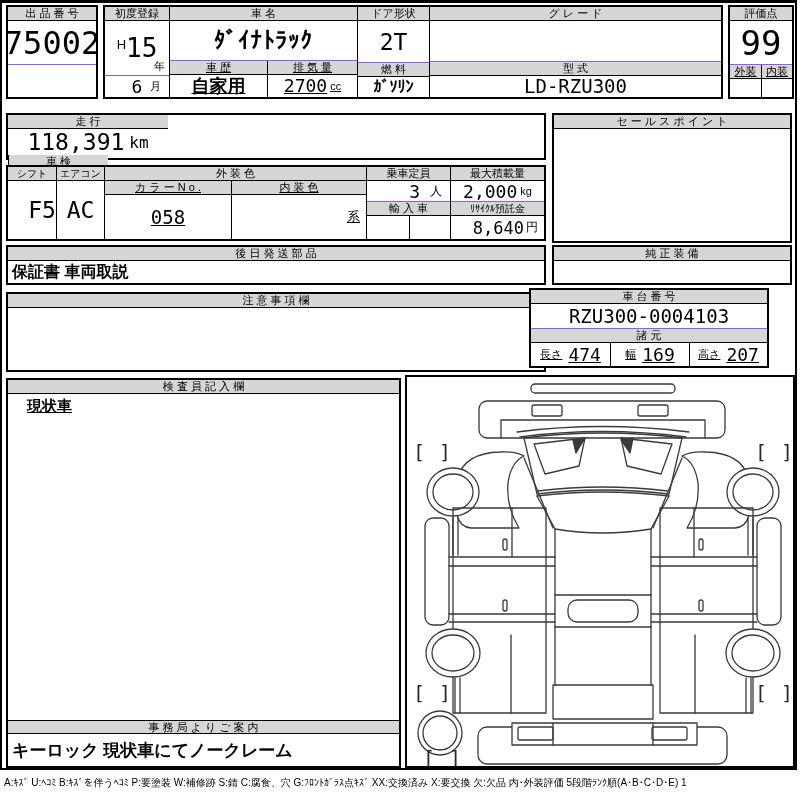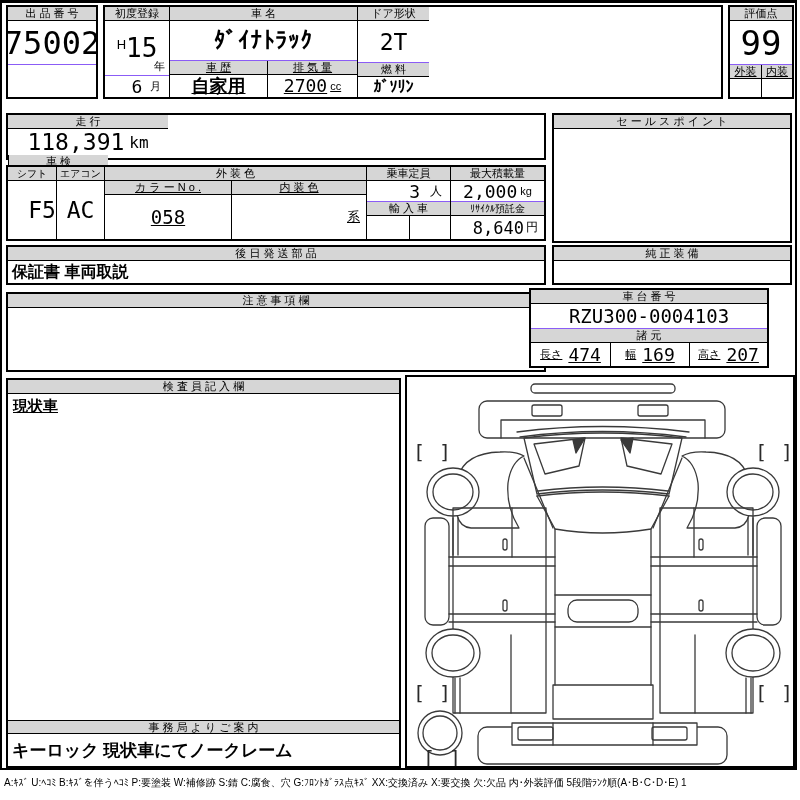--- a/index.html
+++ b/index.html
@@ -72,20 +72,26 @@
       </div>
     </div>
 
     <div class="col bl" style="width:72px;">
       <div class="hdr">ドア形状</div>
       <div class="cell num bb" style="height:42px; font-size:23px;">2T</div>
       <div class="hdr">燃 料</div>
       <div class="cell grow" style="font-size:16px; font-weight:600;">ｶﾞｿﾘﾝ</div>
     </div>
 
+    <div class="col bl grow">
+      <div class="hdr">グ レ ー ド</div>
+      <div class="cell bb" style="height:42px; font-size:18px;"></div>
+      <div class="hdr">型 式</div>
+      <div class="cell num grow" style="font-size:19px;">LD-RZU300</div>
+    </div>
   </div>
 
   <div class="box" style="left:728px; top:5px; width:66px; height:94px;">
     <div class="hdr">評価点</div>
     <div class="cell num bb" style="height:44px; font-size:34px;">99</div>
     <div class="row" style="height:14px;">
       <div class="hdr" style="width:50%; border-bottom:1px solid #000;">外装</div>
       <div class="hdr bl" style="flex:1; border-bottom:1px solid #000;">内装</div>
     </div>
     <div class="row grow">
@@ -206,21 +212,21 @@
       </div>
       <div class="cell bl grow" style="gap:6px;">
         <span style="font-size:11px;">高さ</span>
         <span class="num" style="font-size:18px;">207</span>
       </div>
     </div>
   </div>
 
   <div class="box" style="left:6px; top:378px; width:395px; height:390px;">
     <div class="hdr">検 査 員 記 入 欄</div>
-    <div class="grow" style="padding:3px 5px;">
+    <div class="grow" style="padding:3px 5px;margin-left:14px;">
       <span style="font-size:15px; font-weight:700; text-decoration:underline;">現状車</span>
     </div>
     <div class="hdr" style="border-top:1px solid #000;">事 務 局 よ り ご 案 内</div>
     <div class="cell" style="height:32px; justify-content:flex-start; padding-left:4px; font-size:17px; font-weight:700; flex:none;">キーロック 現状車にてノークレーム</div>
   </div>
 
   <div class="box" style="left:405px; top:375px; width:390px; height:393px;">
     <svg viewBox="0 0 386 389" width="386" height="389">
       <g stroke="#3a3a3a" stroke-width="1.3" fill="none" stroke-linejoin="round" stroke-linecap="round">
 

